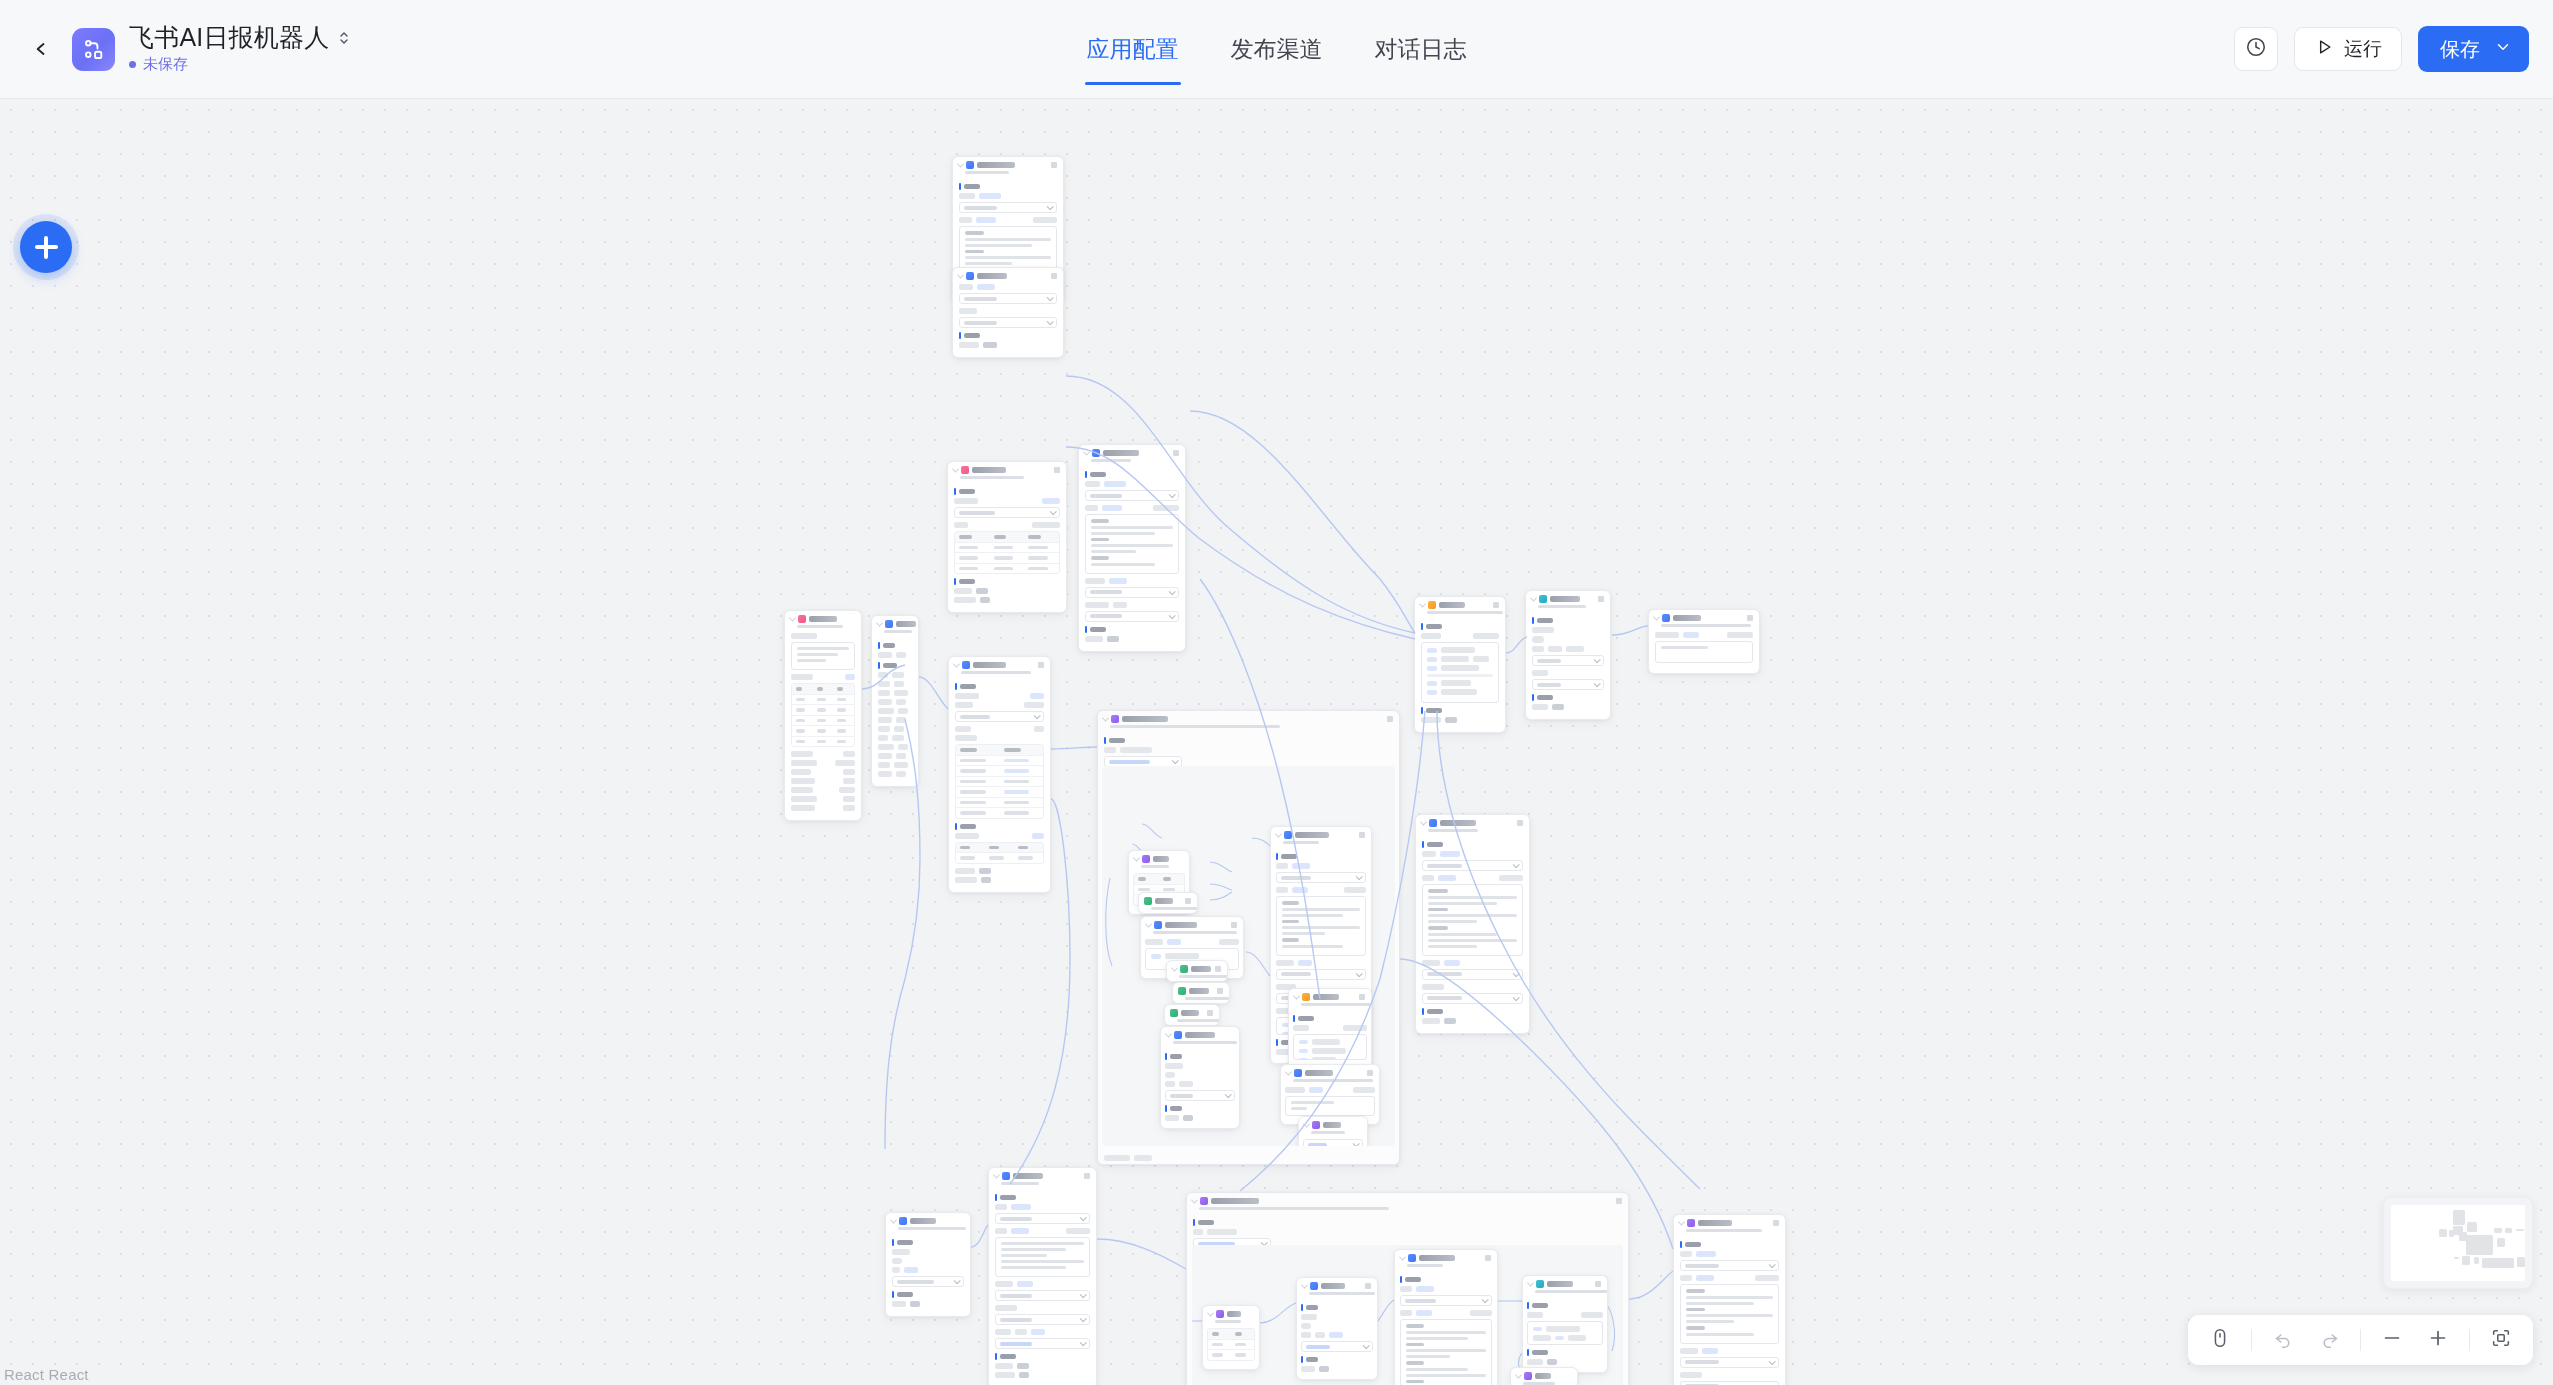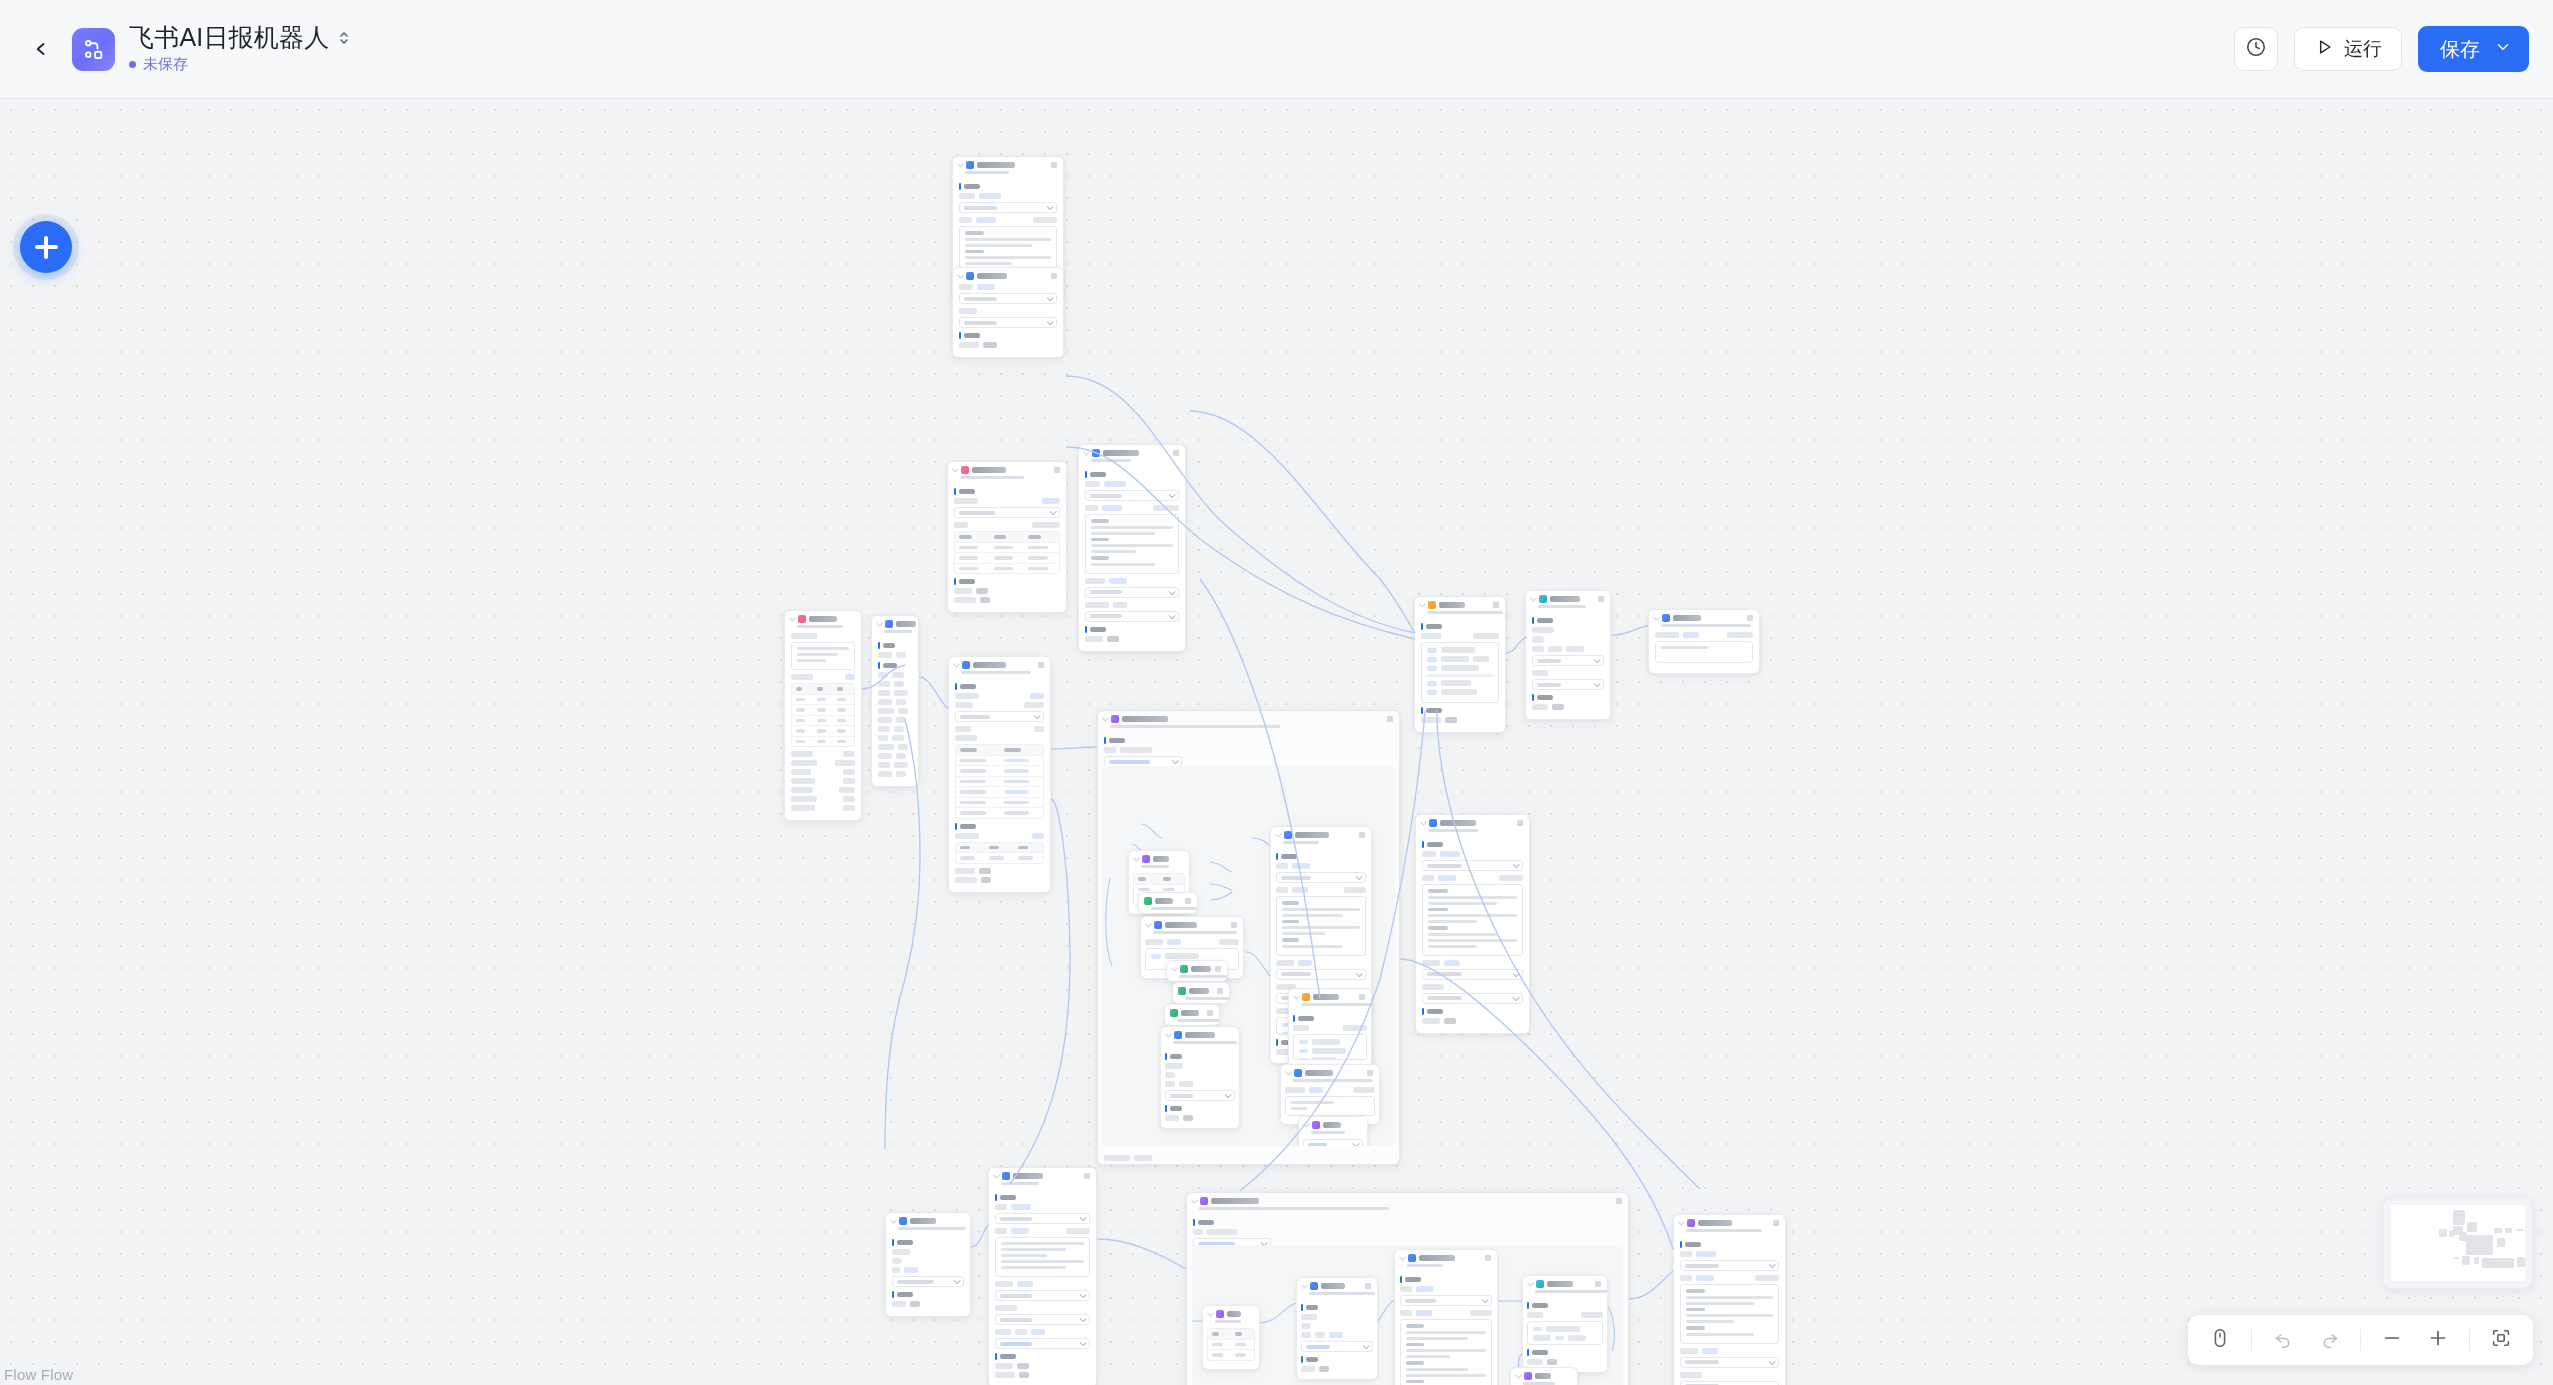--- a/index.html
+++ b/index.html
@@ -265,20 +265,25 @@
               </svg>
           </span>
         </div>
         <div class="app-status">
           <span class="dot"></span>
           <span>未保存</span>
         </div>
       </div>
     </div>
 
+    <div class="tb-center">
+      <div class="nav-tab active">应用配置</div>
+      <div class="nav-tab">发布渠道</div>
+      <div class="nav-tab">对话日志</div>
+    </div>
 
     <div class="tb-right">
       <div class="icon-btn">
         <span>
           <svg width="22" height="22" viewBox="0 0 24 24" fill="none" stroke="currentColor" stroke-width="1.7" stroke-linecap="round" stroke-linejoin="round">
               <circle cx="12" cy="12" r="9"></circle>
               <polyline points="12 7 12 12 15.5 13.8"></polyline>
             </svg>
         </span>
       </div>
@@ -1729,21 +1734,21 @@
         <div class="row">
             <span class="chip" style="width:22px"></span>
           </div>
         <div class="fld">
             <span class="ph"></span>
           </div>
 
       </div>
     </div>
 
-    <div class="rf-attr">Flow Flow</div>
+    <div class="rf-attr">React React</div>
 
     <div class="minimap">
       <div class="mm-inner">
         <div class="mm-n" style="left:46%;top:6%;width:9%;height:20%"></div>
         <div class="mm-n" style="left:46%;top:27%;width:8%;height:12%"></div>
         <div class="mm-n" style="left:57%;top:22%;width:7%;height:14%"></div>
         <div class="mm-n" style="left:36%;top:32%;width:6%;height:10%"></div>
         <div class="mm-n" style="left:43%;top:33%;width:4%;height:9%"></div>
         <div class="mm-n" style="left:51%;top:35%;width:6%;height:12%"></div>
         <div class="mm-n" style="left:77%;top:30%;width:6%;height:7%"></div>

